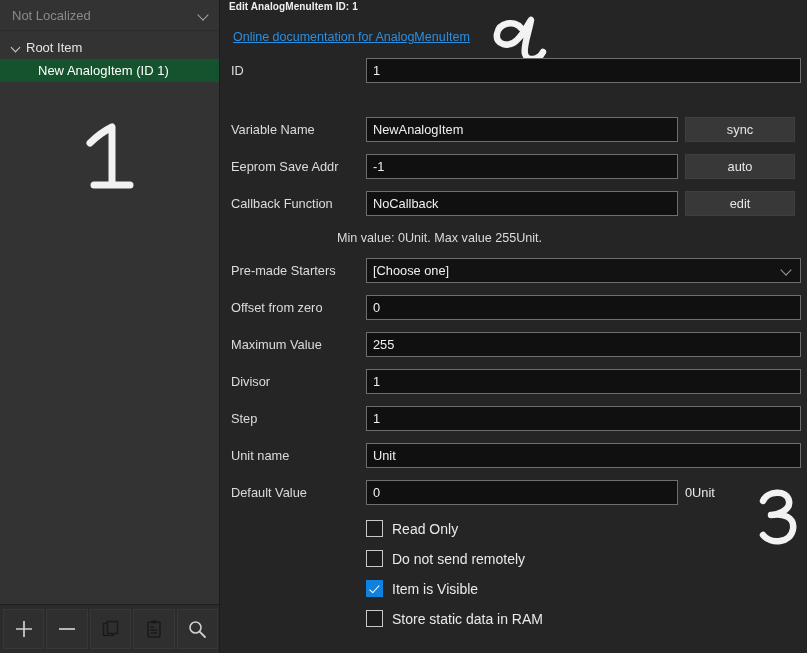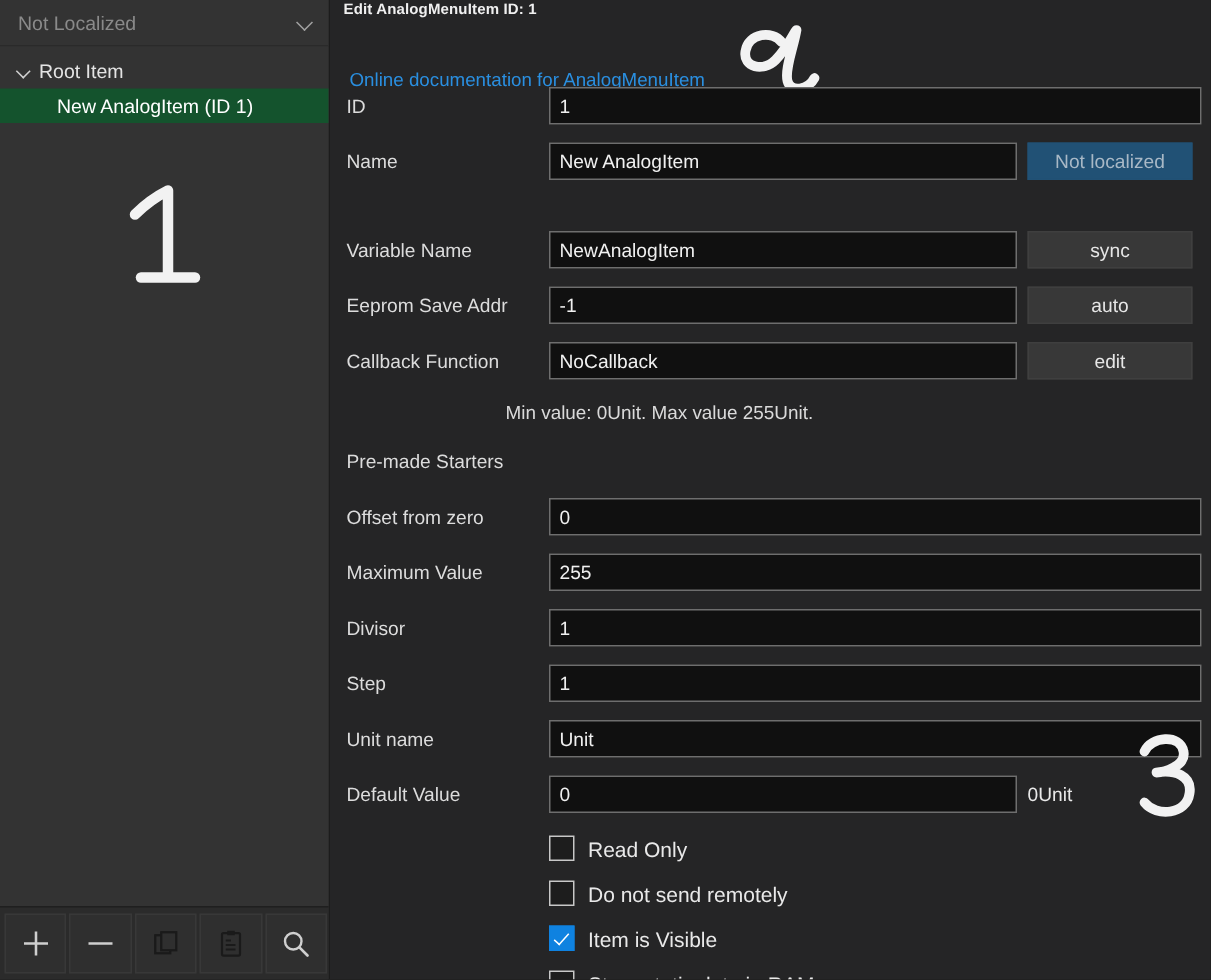--- a/index.html
+++ b/index.html
@@ -138,23 +138,24 @@
   .page-title {
     position: absolute;
     left: 9px; top: 1px;
     font-size: 10px;
     font-weight: bold;
     color: #f0f0f0;
     letter-spacing: .1px;
   }
   .doc-link {
     position: absolute;
-    left: 13px; top: 46px;
+    left: 13px; top: 30px;
     font-size: 12.5px;
     color: #2a8fe0;
+    text-decoration: underline;
   }
 
   .form {
     position: absolute;
     left: 0; right: 0; top: 58px;
   }
   .row {
     display: flex;
     align-items: center;
     height: 25px;
@@ -339,25 +340,20 @@
       </svg>
     </div>
 
     <div class="form">
 
       <div class="row">
         <div class="label">ID</div>
         <div class="field wide pad-right">1</div>
       </div>
 
-      <div class="row">
-        <div class="label">Name</div>
-        <div class="field short">New AnalogItem</div>
-        <div class="side-btn primary">Not localized</div>
-      </div>
 
       <div style="height:22px"></div>
 
       <div class="row">
         <div class="label">Variable Name</div>
         <div class="field short">NewAnalogItem</div>
         <div class="side-btn">sync</div>
       </div>
 
       <div class="row">
@@ -371,20 +367,24 @@
         <div class="field short">NoCallback</div>
         <div class="side-btn">edit</div>
       </div>
 
       <div class="minmax">
         <span>Min value: 0Unit. Max value 255Unit.</span>
       </div>
 
       <div class="row">
         <div class="label">Pre-made Starters</div>
+        <div class="select">
+          <span>[Choose one]</span>
+          <span class="chev"></span>
+        </div>
       </div>
 
       <div class="row">
         <div class="label">Offset from zero</div>
         <div class="field wide pad-right">0</div>
       </div>
 
       <div class="row">
         <div class="label">Maximum Value</div>
         <div class="field wide pad-right">255</div>

